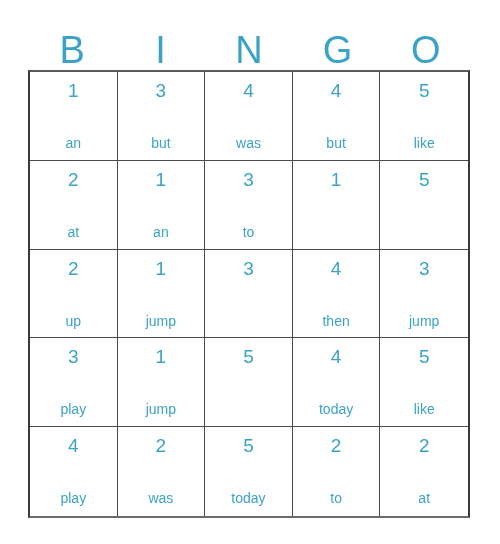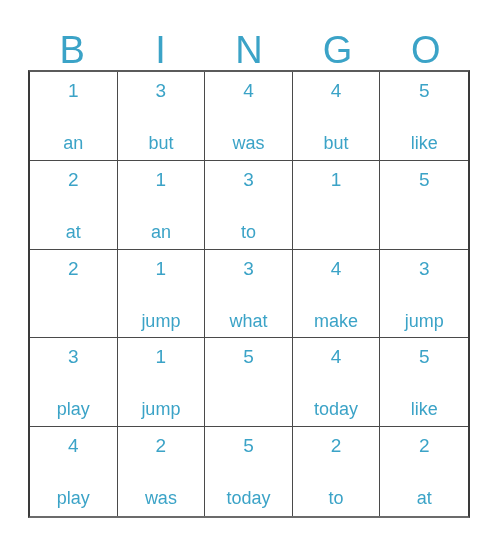--- a/index.html
+++ b/index.html
@@ -82,21 +82,21 @@
     line-height: 22px;
     color: #3BA3C7;
     user-select: none;
   }
   .cell-word {
     position: absolute;
     left: 0;
     right: 0;
     top: 60px;
     text-align: center;
-    font-size: 18px;
+    font-size: 14px;
     line-height: 22px;
     color: #3BA3C7;
     user-select: none;
     white-space: nowrap;
   }
 </style>
 </head>
 <body>
 
 <div id="bingo-card">
@@ -146,32 +146,32 @@
     </div>
     <div class="cell">
       <div class="cell-number">1</div>
     </div>
     <div class="cell col-last">
       <div class="cell-number">5</div>
     </div>
 
     <div class="cell">
       <div class="cell-number">2</div>
+      <div class="cell-word">up</div>
     </div>
     <div class="cell">
       <div class="cell-number">1</div>
       <div class="cell-word">jump</div>
     </div>
     <div class="cell">
       <div class="cell-number">3</div>
-      <div class="cell-word">what</div>
-    </div>
-    <div class="cell">
-      <div class="cell-number">4</div>
-      <div class="cell-word">make</div>
+    </div>
+    <div class="cell">
+      <div class="cell-number">4</div>
+      <div class="cell-word">then</div>
     </div>
     <div class="cell col-last">
       <div class="cell-number">3</div>
       <div class="cell-word">jump</div>
     </div>
 
     <div class="cell">
       <div class="cell-number">3</div>
       <div class="cell-word">play</div>
     </div>

